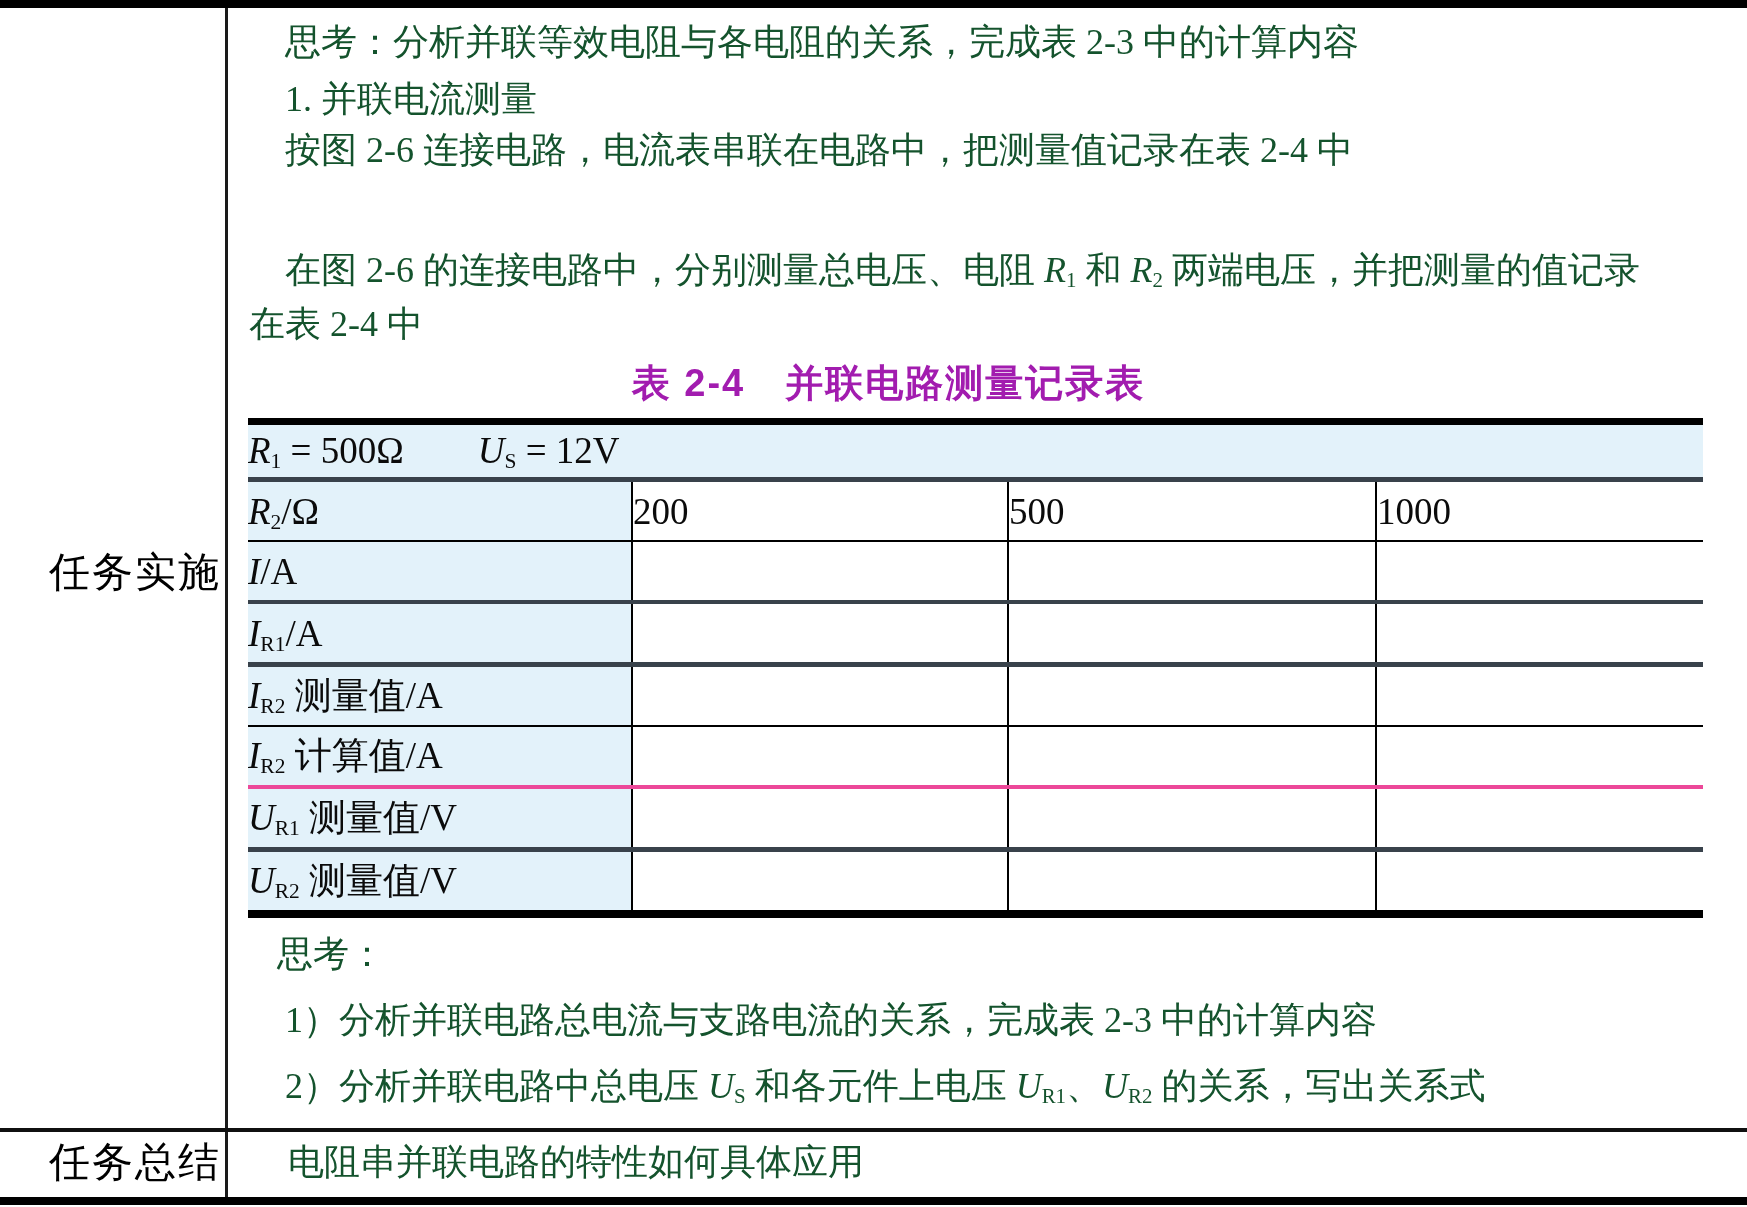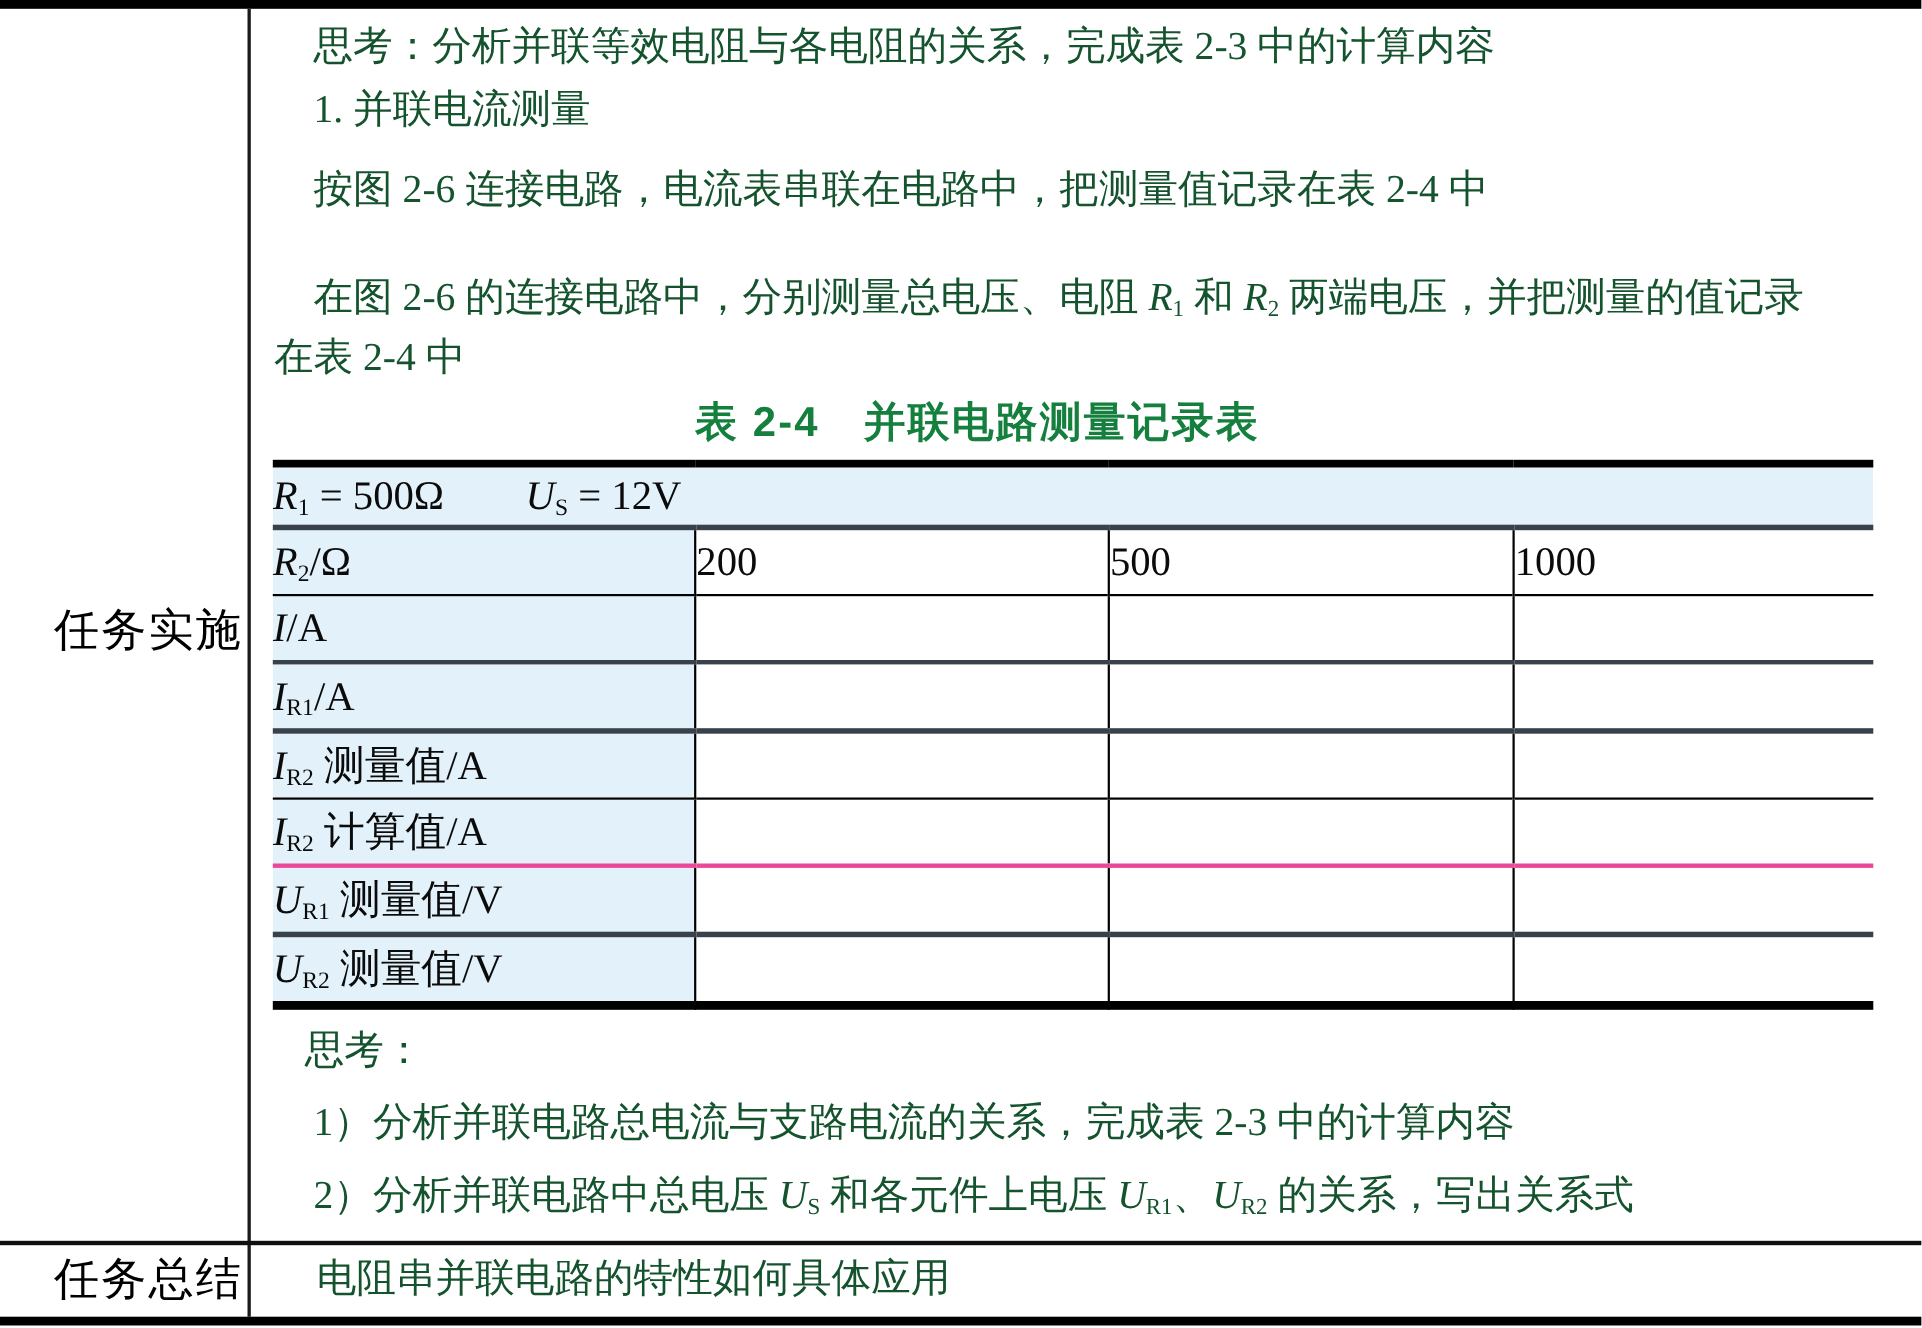--- a/index.html
+++ b/index.html
@@ -62,26 +62,26 @@
   <div class="bar top"></div>
   <div class="vline"></div>
   <div class="row-divider"></div>
   <div class="bar bottom"></div>
 
   <div class="side-label implement">任务实施</div>
   <div class="side-label summary">任务总结</div>
 
   <div class="tline" style="left:285px; top:18px;">思考：分析并联等效电阻与各电阻的关系，完成表 2-3 中的计算内容</div>
   <div class="tline" style="left:285px; top:75px;">1. 并联电流测量</div>
-  <div class="tline" style="left:285px; top:148px;">按图 2-6 连接电路，电流表串联在电路中，把测量值记录在表 2-4 中</div>
+  <div class="tline" style="left:285px; top:126px;">按图 2-6 连接电路，电流表串联在电路中，把测量值记录在表 2-4 中</div>
   <div class="tline" style="left:285px; top:246px;">在图 2-6 的连接电路中，分别测量总电压、电阻 <i>R</i><sub>1</sub> 和 <i>R</i><sub>2</sub> 两端电压，并把测量的值记录</div>
   <div class="tline" style="left:249px; top:300px;">在表 2-4 中</div>
 
   <div class="caption">
-    <span style="color:#15803d;">表 2-4　并联电路测量记录表</span>
+    <span style="color:#a21caf;">表 2-4　并联电路测量记录表</span>
   </div>
 
   <table class="tbl">
     <colgroup>
       <col style="width:384px">
         <col style="width:376px">
         <col style="width:368px">
         <col style="width:327px">
     </colgroup>
     <tbody>

